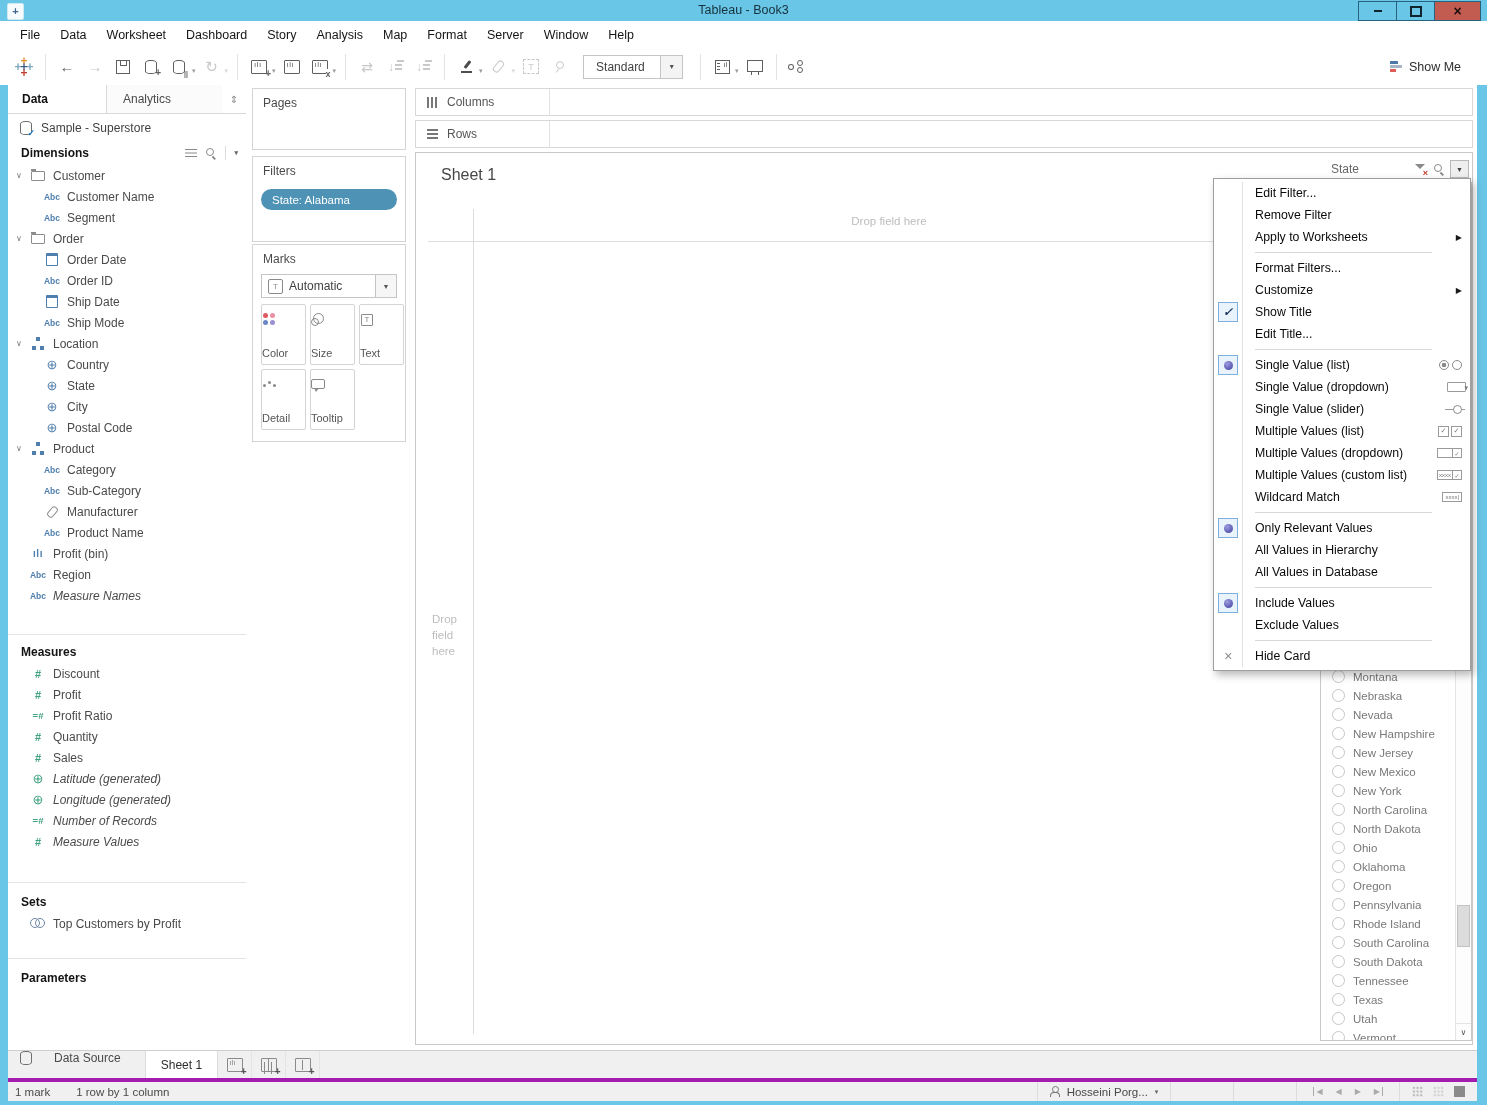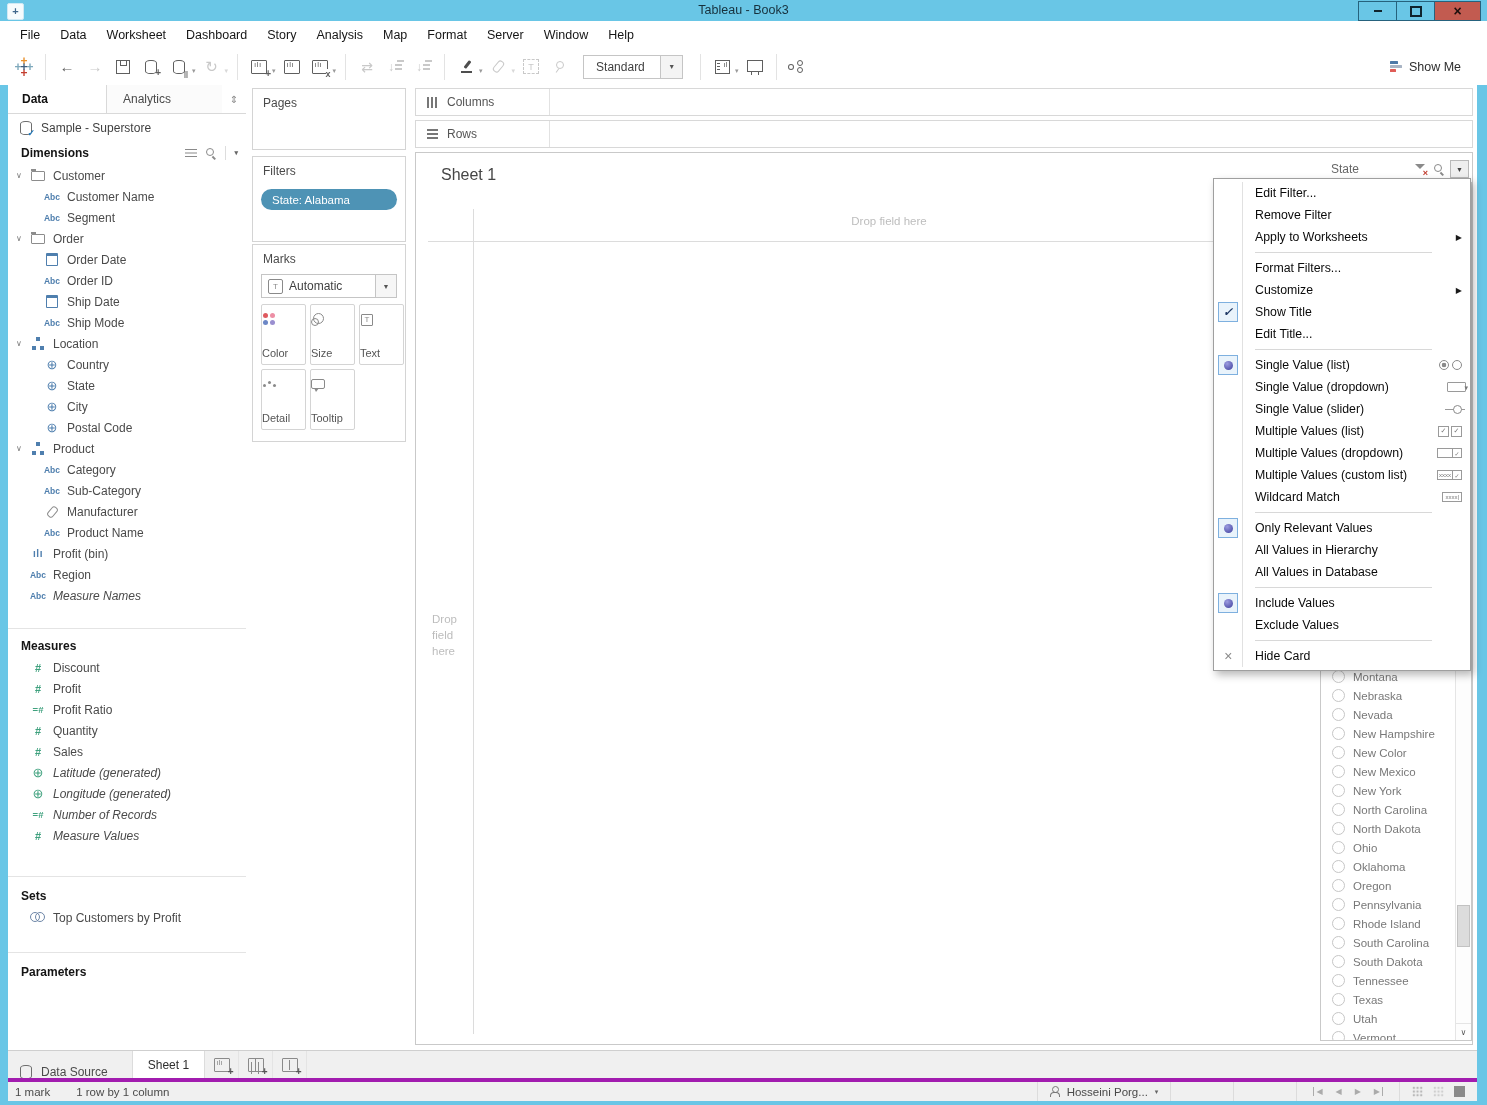--- a/index.html
+++ b/index.html
@@ -110,21 +110,21 @@
   .ic-globe::before{content:"⊕";color:var(--blue);font-size:13px;line-height:1}
   .ic-globeg::before{content:"⊕";color:var(--green);font-size:13px;line-height:1}
   .ic-hier::before{content:"";position:absolute;top:1px;left:7px;width:4px;height:4px;background:var(--blue)}
   .ic-hier::after{content:"";position:absolute;bottom:1px;left:3px;width:4px;height:4px;background:var(--blue);box-shadow:8px 0 0 var(--blue)}
   .ic-clip::before{content:"";width:5px;height:10px;border:1px solid #8c8c8c;border-radius:3px;transform:rotate(40deg)}
   .ic-hist::before{content:"ılı";font-size:10px;font-weight:bold;color:var(--blue);letter-spacing:.5px}
   .ic-num::before{content:"#";color:var(--green);font-weight:bold;font-size:11px}
   .ic-calcnum::before{content:"=#";color:var(--green);font-weight:bold;font-size:9.5px}
   .ic-venn::before{content:"";position:absolute;left:1px;top:2px;width:8px;height:8px;border:1px solid #6E87A8;border-radius:50%}
   .ic-venn::after{content:"";position:absolute;left:6px;top:2px;width:8px;height:8px;border:1px solid #6E87A8;border-radius:50%}
-  .section{border-top:1px solid #E4E4E4;margin-top:22px;padding-top:6px}
+  .section{border-top:1px solid #E4E4E4;margin-top:28px;padding-top:6px}
   .section .pane-hdr{height:22px}
   .sec-sets{margin-top:30px;padding-top:8px}
   .sec-params{margin-top:24px;padding-top:8px}
   
   .shelfcol{position:absolute;left:238px;top:0;bottom:0;width:166px;background:#fff}
   .card{position:absolute;left:6px;right:6px;background:#fff;border:1px solid var(--bd)}
   #card-pages{top:3px;height:60px}
   #card-filters{top:71px;height:84px}
   #card-marks{top:159px;height:196px}
   .card-title{padding:7px 10px 4px;color:#4a4a4a}
@@ -203,21 +203,21 @@
   .r-slider .rmark::after{content:"";width:7px;height:7px;border:1px solid #8a8a8a;border-radius:50%;background:#fff;margin-left:-12px}
   .r-checkpair .rmark::before,.r-checkpair .rmark::after{content:"✓";width:9px;height:9px;border:1px solid #9a9a9a;font-size:7px;display:flex;align-items:center;justify-content:center;color:#777}
   .r-checkpair .rmark::after{margin-left:2px}
   .r-ddcheck .rmark::before{content:"";width:14px;height:8px;border:1px solid #9a9a9a}
   .r-ddcheck .rmark::after{content:"✓";width:8px;height:8px;border:1px solid #9a9a9a;font-size:6px;display:flex;align-items:center;justify-content:center;color:#777;margin-left:-1px;background:#fff}
   .r-customlist .rmark::before{content:"xxxx";font-size:6px;letter-spacing:0;border:1px solid #9a9a9a;height:8px;line-height:8px;padding:0 1px;color:#777}
   .r-customlist .rmark::after{content:"✓";width:8px;height:8px;border:1px solid #9a9a9a;font-size:6px;display:flex;align-items:center;justify-content:center;color:#777;margin-left:-1px;background:#fff}
   .r-wildcard .rmark::before{content:"xxxx|";font-size:6px;border:1px solid #9a9a9a;height:8px;line-height:8px;padding:0 2px;color:#777}
   
   .tabbar{position:absolute;left:8px;right:10px;top:1050px;height:28px;background:#F0F0F0;border-top:1px solid #CFCFCF;display:flex;align-items:stretch}
-  .tab-ds{display:flex;align-items:flex-end;gap:9px;padding:0 24px 0 12px;color:#4a4a4a;border-right:1px solid #DCDCDC}
+  .tab-ds{display:flex;align-items:flex-start;gap:22px;padding:0 24px 0 12px;color:#4a4a4a;border-right:1px solid #DCDCDC}
   .tab-sheet{background:#fff;display:flex;align-items:center;padding:0 15px;color:#2e2e2e;border-right:1px solid #DCDCDC}
   .tab-new{width:33px;display:flex;align-items:center;justify-content:center;border-right:1px solid #E4E4E4;color:#7c7c7c}
   .ni{position:relative;width:14px;height:12px;border:1px solid #8a8a8a;border-radius:1px}
   .ni::after{content:"+";position:absolute;right:-5px;bottom:-6px;font-size:10px;font-weight:bold;color:#555;background:transparent}
   .ni-ws::before{content:"ılı";position:absolute;left:2px;top:-1px;font-size:8px;color:#8a8a8a}
   .ni-dash::before{content:"";position:absolute;left:6px;top:0;bottom:0;width:1px;background:#8a8a8a;box-shadow:-4px 3px 0 #8a8a8a,3px 3px 0 #8a8a8a}
   .ni-story::before{content:"";position:absolute;left:6px;top:1px;bottom:1px;width:1px;background:#8a8a8a}
   .statusbar{position:absolute;left:8px;right:10px;top:1078px;height:19px;background:#F0F0F0;border-top:4px solid #a21caf;display:flex;align-items:stretch;font-size:11.5px;color:#4a4a4a}
   .st-left{display:flex;align-items:center;gap:26px;padding-left:7px}
   .st-right{margin-left:auto;display:flex;align-items:stretch}
@@ -687,21 +687,21 @@
                   <span>Nevada</span>
                 </div>
 
                 <div class="fl-row">
                   <span class="fl-radio"></span>
                   <span>New Hampshire</span>
                 </div>
 
                 <div class="fl-row">
                   <span class="fl-radio"></span>
-                  <span>New Color</span>
+                  <span>New Jersey</span>
                 </div>
 
                 <div class="fl-row">
                   <span class="fl-radio"></span>
                   <span>New Mexico</span>
                 </div>
 
                 <div class="fl-row">
                   <span class="fl-radio"></span>
                   <span>New York</span>

